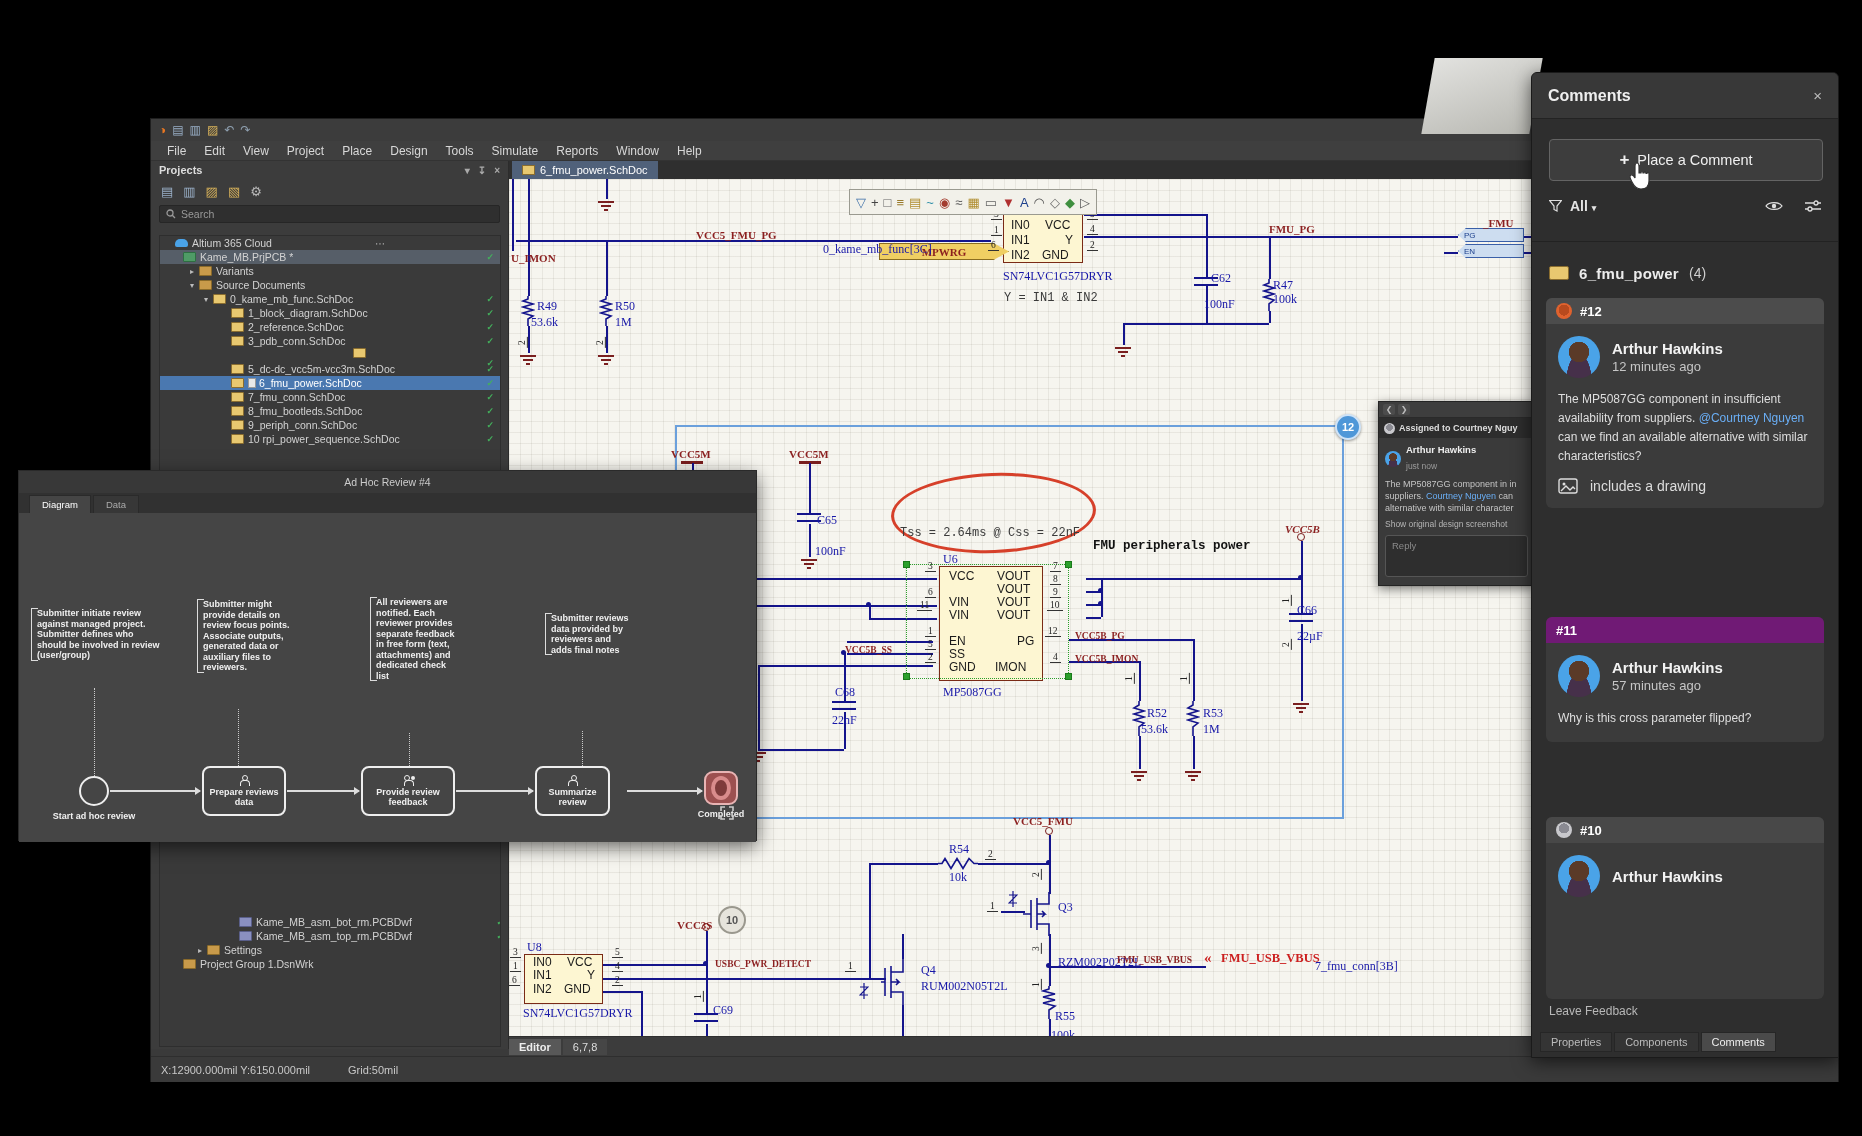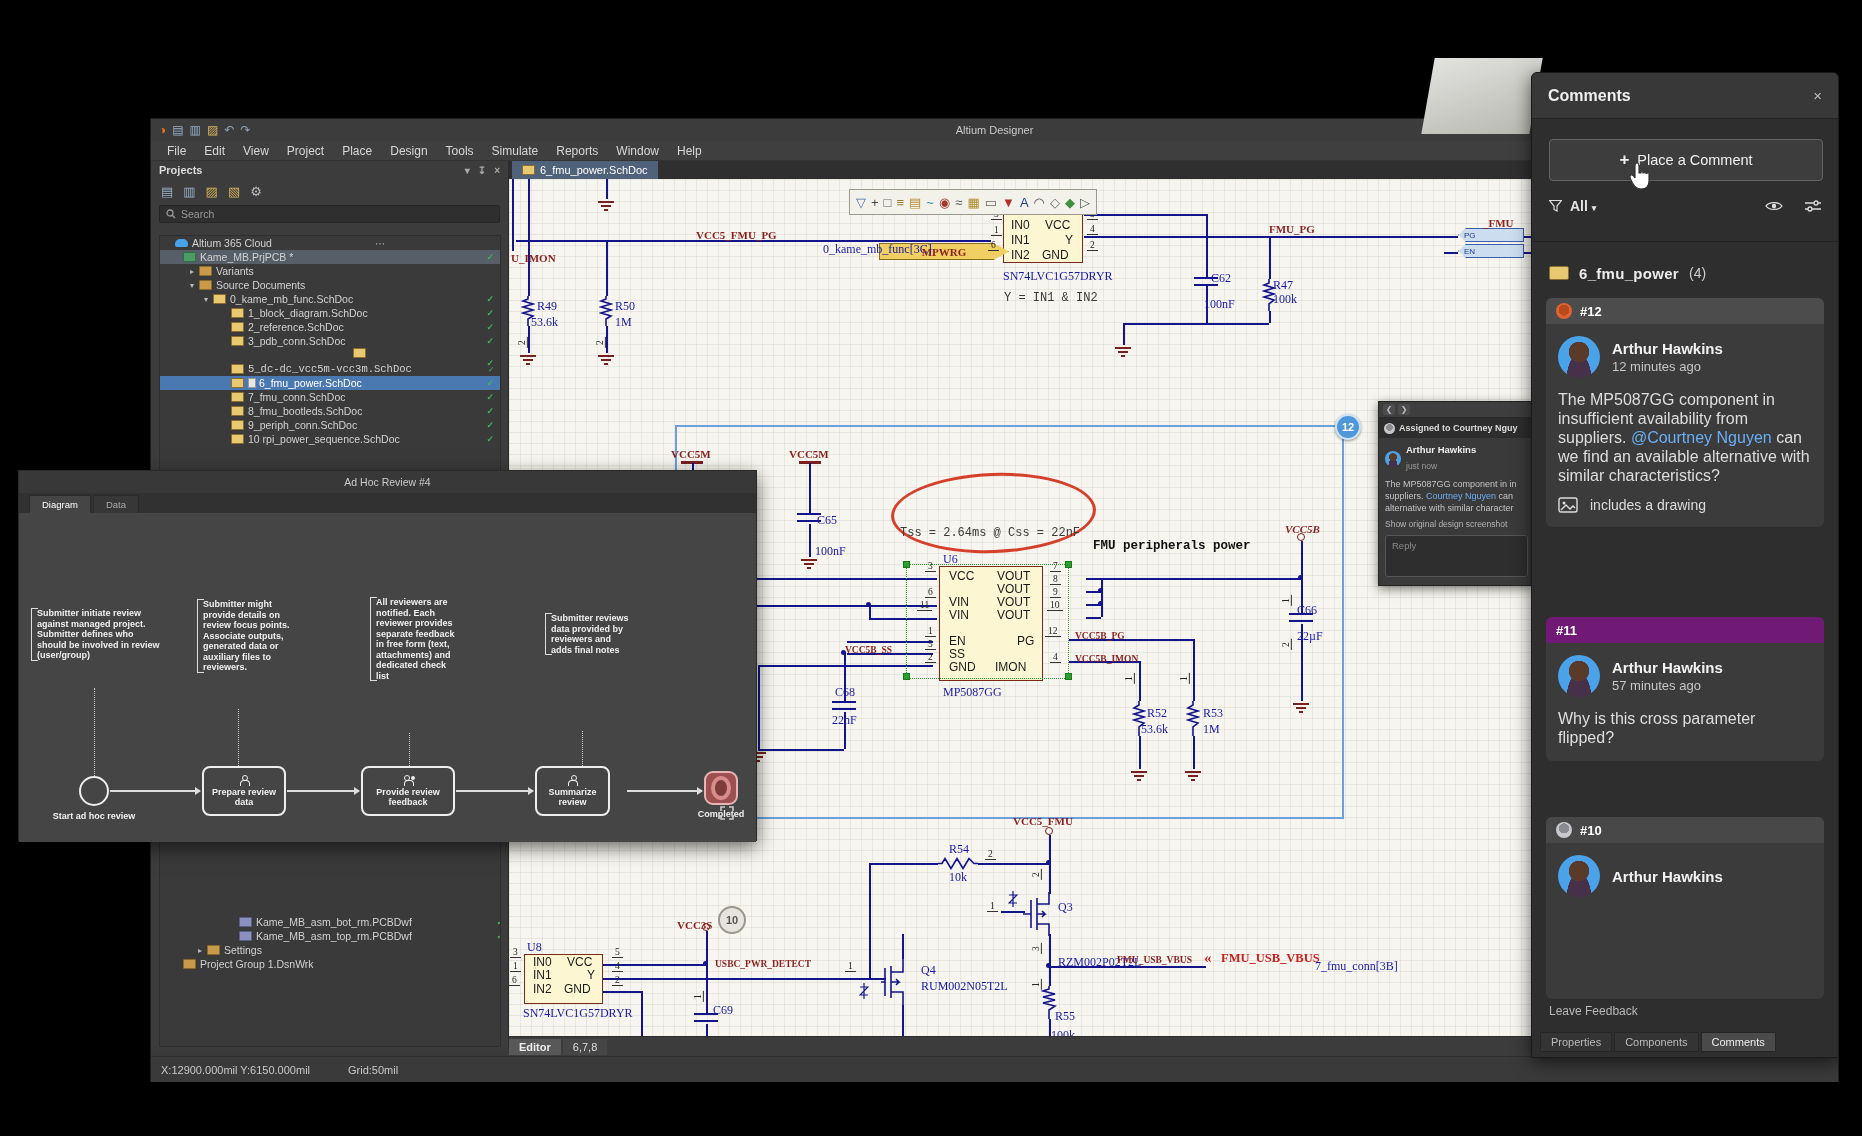--- a/index.html
+++ b/index.html
@@ -156,21 +156,21 @@
   .csection .doc{width:20px;height:14px;background:#e8c870;border:1px solid #8a6d2f;border-radius:2px}
   .csection b{font-size:15px;color:#ececec;letter-spacing:.3px}
   .csection i{font-style:normal;font-size:14px;color:#cfcfcf}
   .card{position:absolute;left:14px;right:14px;border-radius:6px;overflow:hidden;background:#3b3b3b}
   .cardhead{height:26px;display:flex;align-items:center;gap:8px;padding:0 10px;background:#4c4c4c}
   .cardhead b{font-size:13px;color:#fff}
   .cardbody{padding:12px 12px 14px 12px}
   .crow{display:flex;gap:12px;align-items:center;margin-bottom:12px}
   .crow .who b{display:block;font-size:15px;color:#f2f2f2}
   .crow .who i{font-style:normal;font-size:13px;color:#c6c6c6}
-  .ctext{font-size:16px;color:#dedede;line-height:19px}
+  .ctext{font-size:12px;color:#dedede;line-height:19px}
   .ctext .mn{color:#6aaef5}
   .cattach{display:flex;align-items:center;gap:12px;margin-top:12px;color:#dcdcdc;font-size:14px}
   .cfeedback{position:absolute;left:17px;top:931px;font-size:12px;color:#b8b8b8}
   .ctabs{position:absolute;left:0;top:959px;display:flex;gap:2px;padding-left:8px}
   .ctabs span{font-size:11px;color:#bbb;background:#343434;border:1px solid #262626;padding:3px 10px}
   .ctabs span.on{background:#4a4a4a;color:#eee}
   .cursorhand{position:absolute;z-index:5}
 
   .artifact{position:absolute;left:1428px;top:58px;width:108px;height:76px;background:linear-gradient(160deg,#e2e2df,#b8b8b2);transform:skewX(-10deg);z-index:30}
 </style>
@@ -184,21 +184,20 @@
     <div class="titlebar">
       <div class="ticons">
 
       <span style="color: rgb(232, 119, 34);">◑</span>
           <span style="color: rgb(154, 176, 200);">▤</span>
           <span style="color: rgb(154, 176, 200);">▥</span>
           <span style="color: rgb(216, 178, 90);">▨</span>
           <span style="color: rgb(143, 160, 176);">↶</span>
           <span style="color: rgb(143, 160, 176);">↷</span>
         </div>
-      <div class="wtitle">Altium Designer</div>
     </div>
 
     <div class="menubar">
 
     <span>File</span>
         <span>Edit</span>
         <span>View</span>
         <span>Project</span>
         <span>Place</span>
         <span>Design</span>
@@ -311,21 +310,21 @@
 
             <div class="trow" style="padding-left: 62px; flex-direction: column;">
               <span class="arrow"></span>
               <span class="ti sch"></span>
               <span class="extraic"></span>
               <span class="lbl2">4_dc-dc_vcc3sw.SchDoc</span>
               <span class="trail"></span>
               <span class="check">✓</span>
             </div>
 
-            <div class="trow" style="padding-left: 62px; font-family: Liberation Mono, monospace;">
+            <div class="trow" style="padding-left: 62px;">
               <span class="arrow"></span>
               <span class="ti sch"></span>
               <span class="extraic"></span>
               <span class="lbl2">5_dc-dc_vcc5m-vcc3m.SchDoc</span>
               <span class="trail"></span>
               <span class="check">✓</span>
             </div>
 
             <div class="trow hl" style="padding-left: 62px;">
               <span class="arrow"></span>
@@ -825,21 +824,21 @@
       <div class="dot-conn" style="left:390px;top:220px;height:33px"></div>
       <div class="dot-conn" style="left:563px;top:218px;height:35px"></div>
 
       <div class="fc-circle" style="left:60px;top:263px"></div>
       <div class="fc-label" style="left:28px;top:298px;width:94px">Start ad hoc review</div>
 
       <div>
 
           <div class="fc-box" style="top: 253px; left: 183px; width: 84px;">
             <span class="picon person"></span>
-            <span>Prepare review data</span>
+            <span>Prepare reviews data</span>
           </div>
 
           <div class="fc-box" style="top: 253px; left: 342px; width: 94px;">
             <span class="picon people"></span>
             <span>Provide review feedback</span>
           </div>
 
           <div class="fc-box" style="top: 253px; left: 516px; width: 75px;">
             <span class="picon person"></span>
             <span>Summarize review</span>

